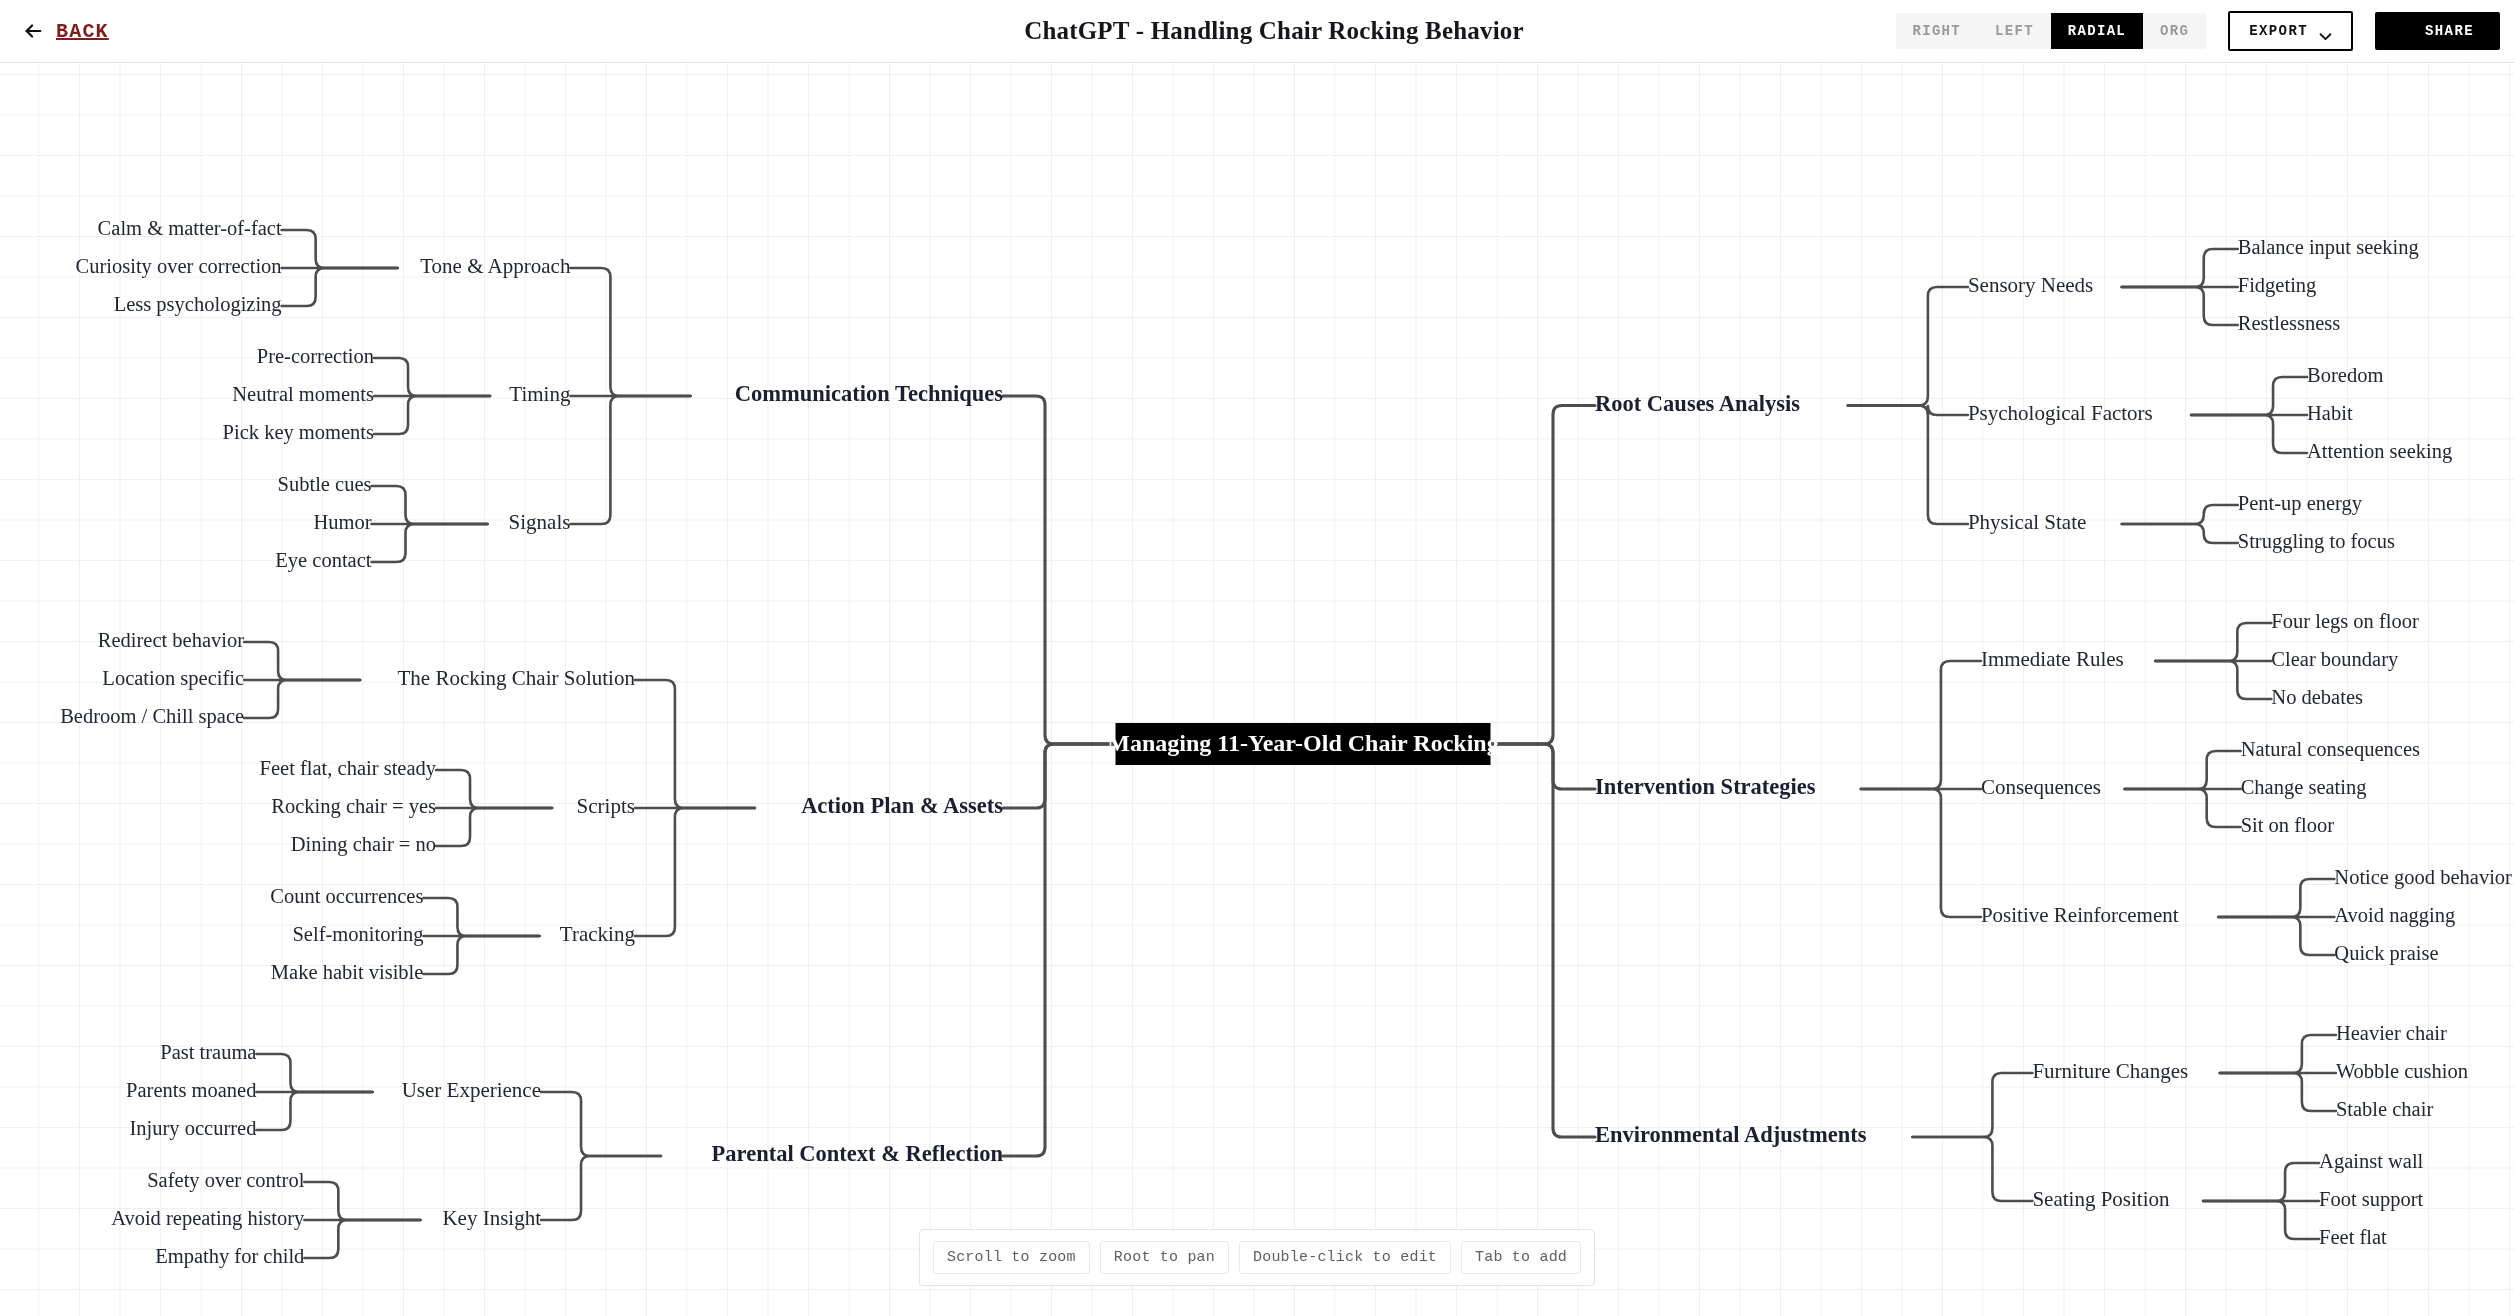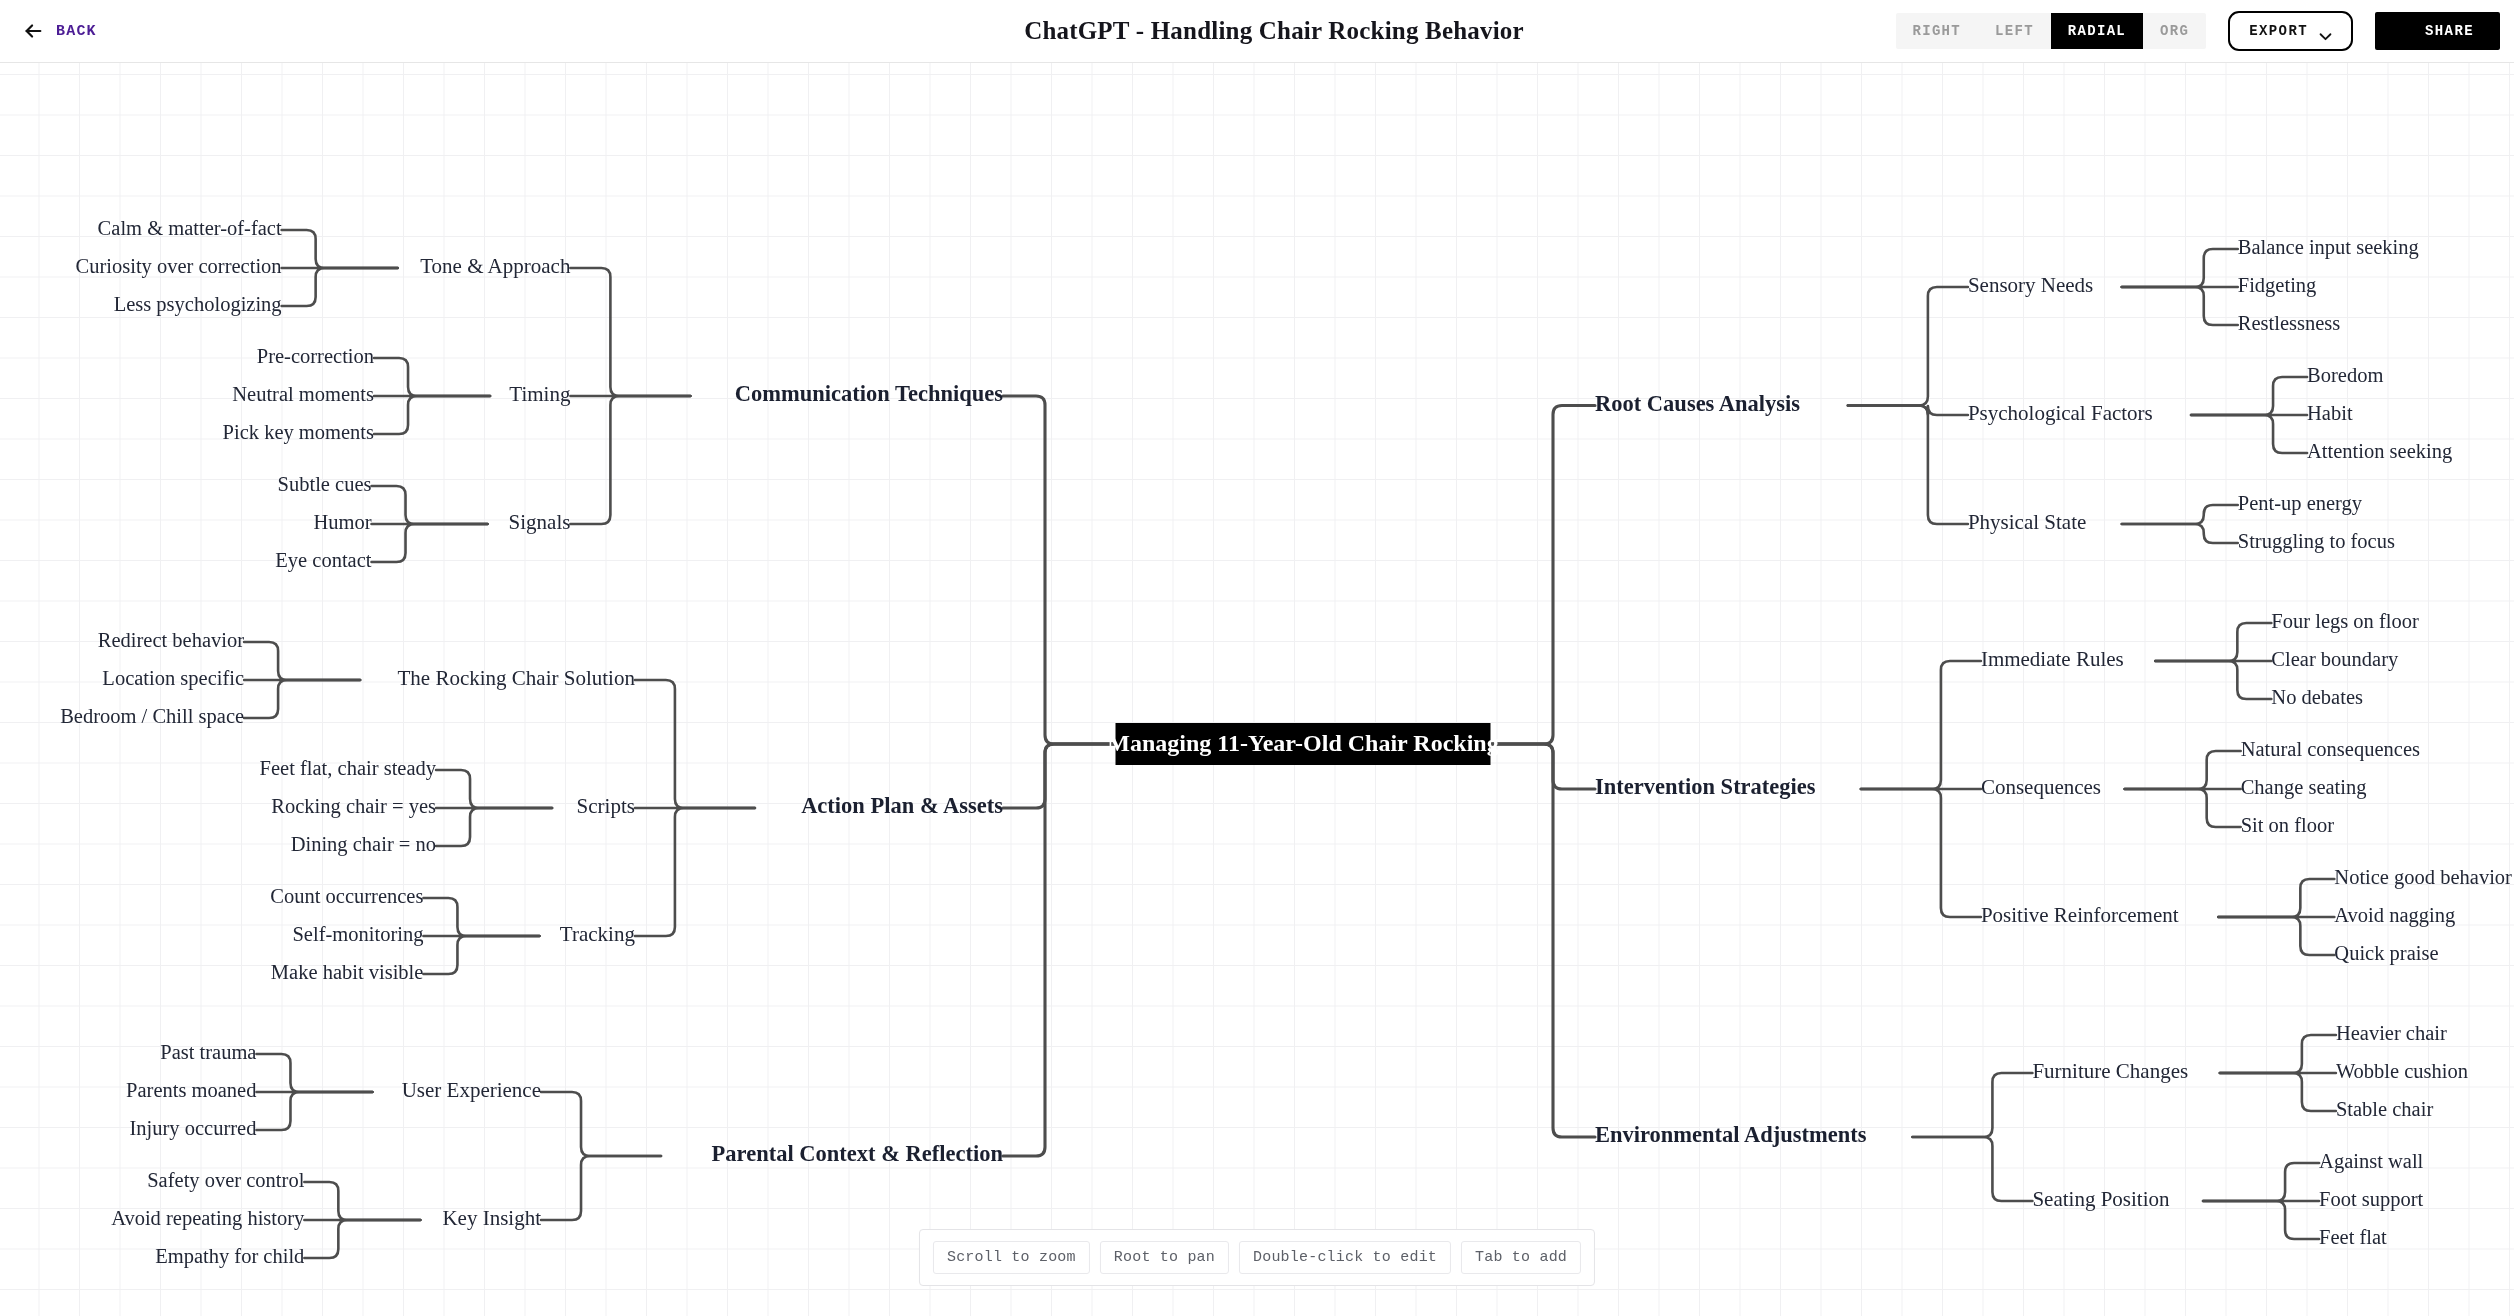--- a/index.html
+++ b/index.html
@@ -15,21 +15,21 @@
     background:#ffffff;border-bottom:1px solid #e6e6e6;
     z-index:20;
   }
   #back-btn{
     position:absolute;left:22px;top:0;height:62px;
     display:flex;align-items:center;gap:12px;cursor:pointer;
   }
   #back-btn .arrow{width:22px;height:22px;display:block;}
   #back-btn .lbl{
     font-family:"Liberation Mono", monospace;
-    font-size:15px;font-weight:700;letter-spacing:1.2px;color:#4c1d95;
+    font-size:20px;font-weight:700;letter-spacing:1.2px;color:#7f1d1d;text-decoration:underline;
   }
   #doc-title{
     position:absolute;left:17px;top:0;width:2514px;height:62px;
     display:flex;align-items:center;justify-content:center;
     font-family:"Liberation Serif", serif;
     font-size:25px;font-weight:700;color:#15151c;letter-spacing:.2px;
     pointer-events:none;
   }
   #tb-right{
     position:absolute;right:14px;top:0;height:62px;
@@ -40,21 +40,21 @@
   }
   .layout-opt{
     font-family:"Liberation Mono", monospace;
     font-size:14px;font-weight:700;letter-spacing:1.3px;
     color:#9a9a9a;height:36px;display:flex;align-items:center;
     padding:0 17px;cursor:pointer;
   }
   .layout-opt.active{background:#000;color:#fff;}
   #export-btn{
     display:flex;align-items:center;gap:11px;height:36px;padding:0 19px;
-    border:2.5px solid #000;background:#fff;cursor:pointer;border-radius:11px;
+    border:2.5px solid #000;background:#fff;cursor:pointer;border-radius:2px;
   }
   #export-btn .lbl{
     font-family:"Liberation Mono", monospace;
     font-size:14px;font-weight:700;letter-spacing:1.4px;color:#111;
   }
   #export-btn .chev{width:13px;height:9px;display:block;}
   #share-btn{
     display:flex;align-items:center;height:38px;padding:0 26px;
     background:#000;cursor:pointer;border-radius:2px;
   }

